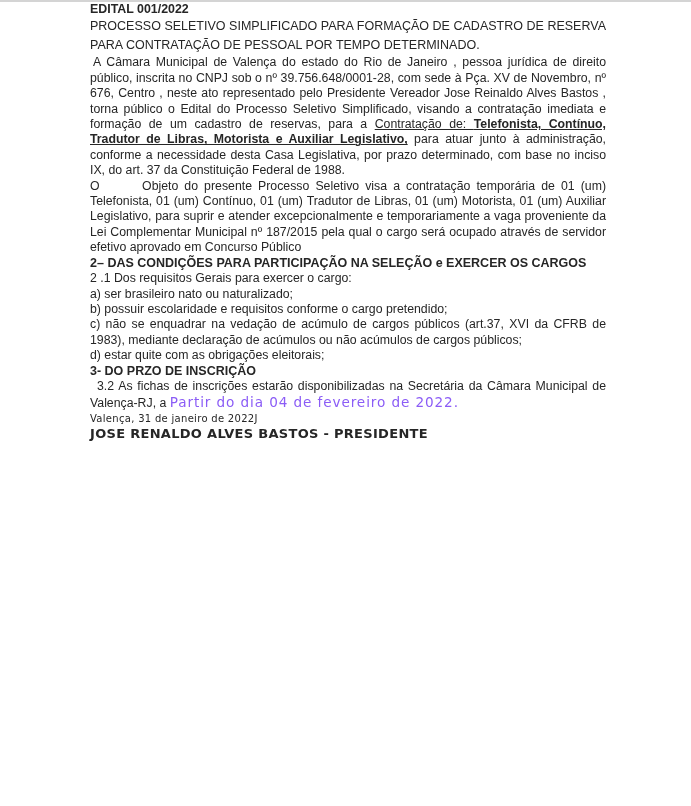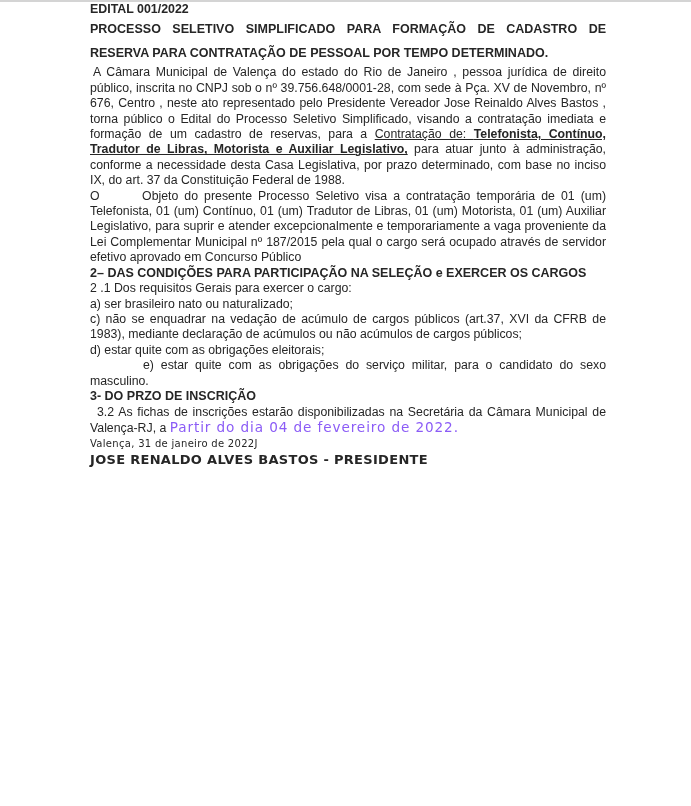--- a/index.html
+++ b/index.html
@@ -27,23 +27,23 @@
 
   .edital {
     margin-top: 31px;
     margin-left: 7px;
     font-weight: bold;
     font-size: 12.4px;
   }
   .doc-title {
     margin-top: 28px;
     margin-left: 5px;
-    font-weight: bold;
+    font-weight: normal;
     font-size: 12.5px;
-    line-height: 24px;
+    line-height: 19px;
     text-align: justify;
   }
   .para { text-align: justify; }
   .intro {
     margin-top: 31px;
     margin-left: 4px;
     text-indent: 3px;
   }
   .u  { text-decoration: underline; }
   .bu { text-decoration: underline; font-weight: bold; }
@@ -110,26 +110,26 @@
 
 
     <p class="para s1">O&nbsp;&nbsp;&nbsp;&nbsp;&nbsp;&nbsp; Objeto do presente Processo Seletivo visa a contratação temporária de 01 (um) Telefonista, 01 (um) Contínuo, 01 (um) Tradutor de Libras, 01 (um) Motorista, 01 (um) Auxiliar Legislativo, para suprir e atender excepcionalmente e temporariamente a vaga proveniente da Lei Complementar Municipal nº 187/2015 pela qual o cargo será ocupado através de servidor efetivo aprovado em Concurso Público</p>
 
     <div class="hnum h2">2– DAS CONDIÇÕES PARA PARTICIPAÇÃO NA SELEÇÃO e EXERCER OS CARGOS</div>
 
     <p class="sub21">2 .1 Dos requisitos Gerais para exercer o cargo:</p>
 
     <p class="item item-a">a) ser brasileiro nato ou naturalizado;</p>
 
+    <p class="item item-b">b) possuir escolaridade e requisitos conforme o cargo pretendido;</p>
 
     <p class="item item-c">c) não se enquadrar na vedação de acúmulo de cargos públicos (art.37, XVI da CFRB de 1983), mediante declaração de acúmulos ou não acúmulos de cargos públicos;</p>
 
     <p class="item item-d">d) estar quite com as obrigações eleitorais;</p>
 
-    <p class="item-e">e) estar quite com as obrigações do serviço militar, para o candidato do sexo masculino.</p>
 
     <div class="hnum h3">3- DO PRZO DE INSCRIÇÃO</div>
 
 
     <p class="p32"><span>3.2 As fichas de inscrições estarão disponibilizadas na Secretária da Câmara Municipal de Valença-RJ, a </span><span class="gothic">Partir do dia 04 de fevereiro de 2022.</span></p>
 
     <p class="date-line">Valença, 31 de janeiro de 2022J</p>
 
     <p class="signature">JOSE RENALDO ALVES BASTOS - PRESIDENTE</p>
 

